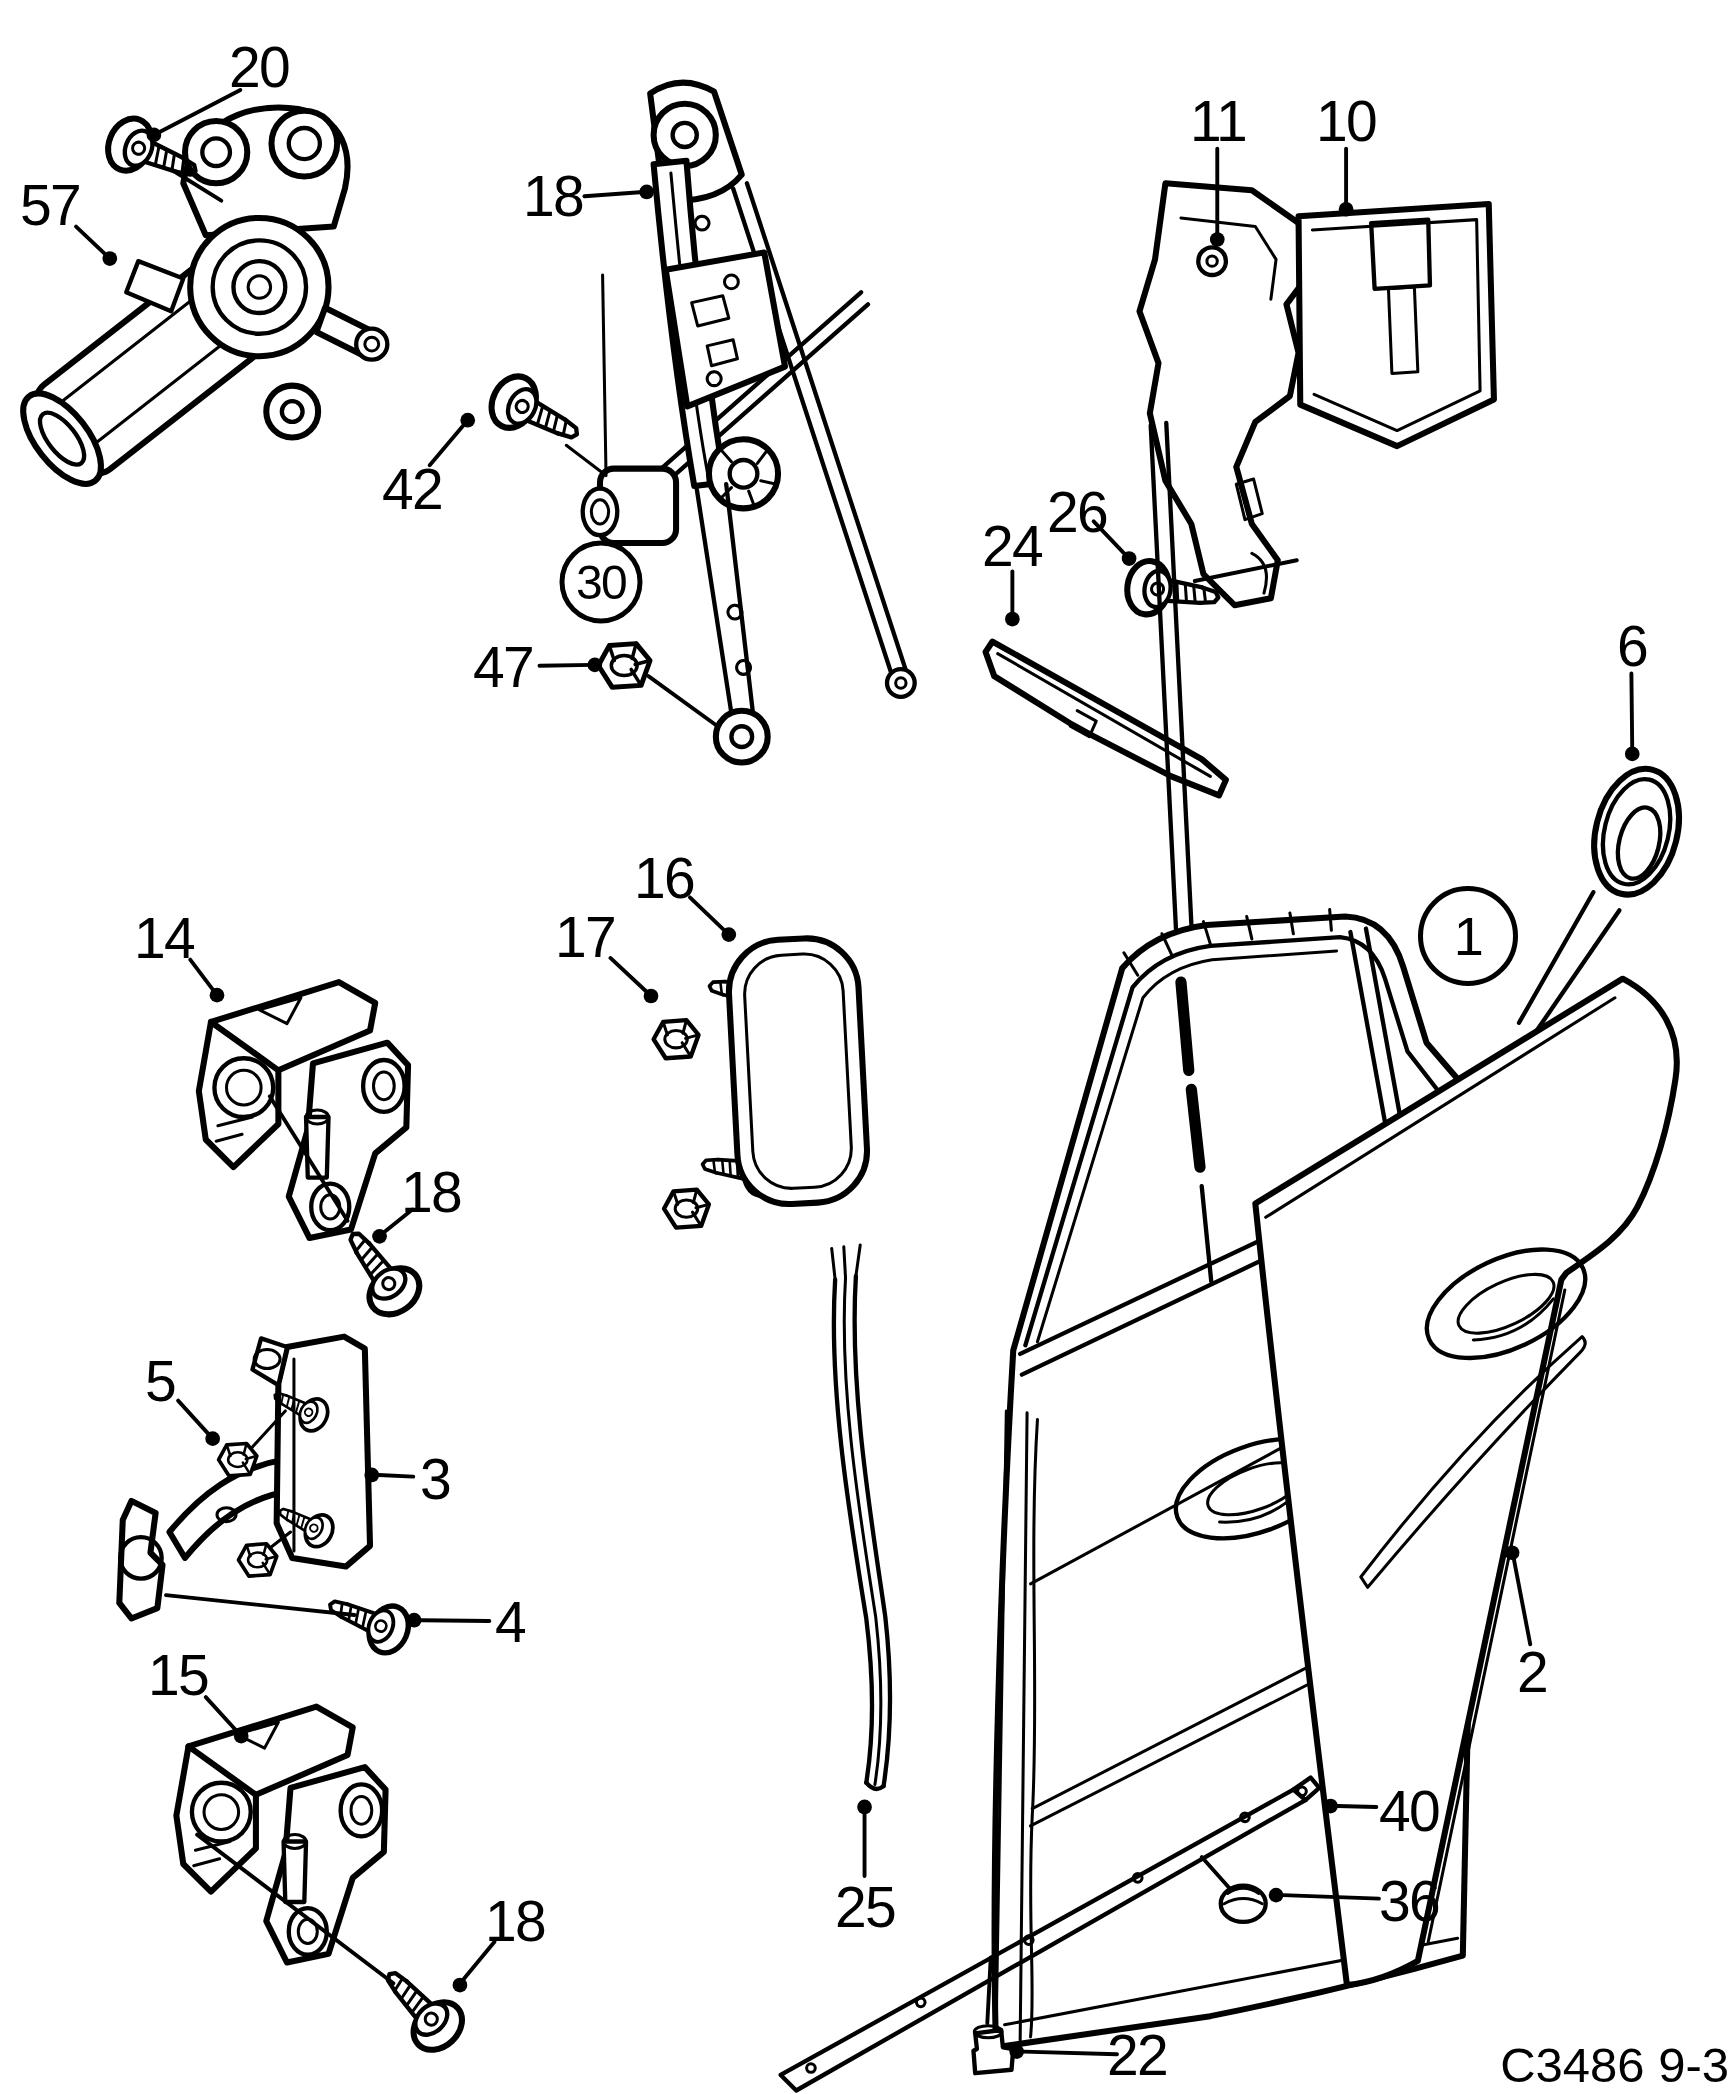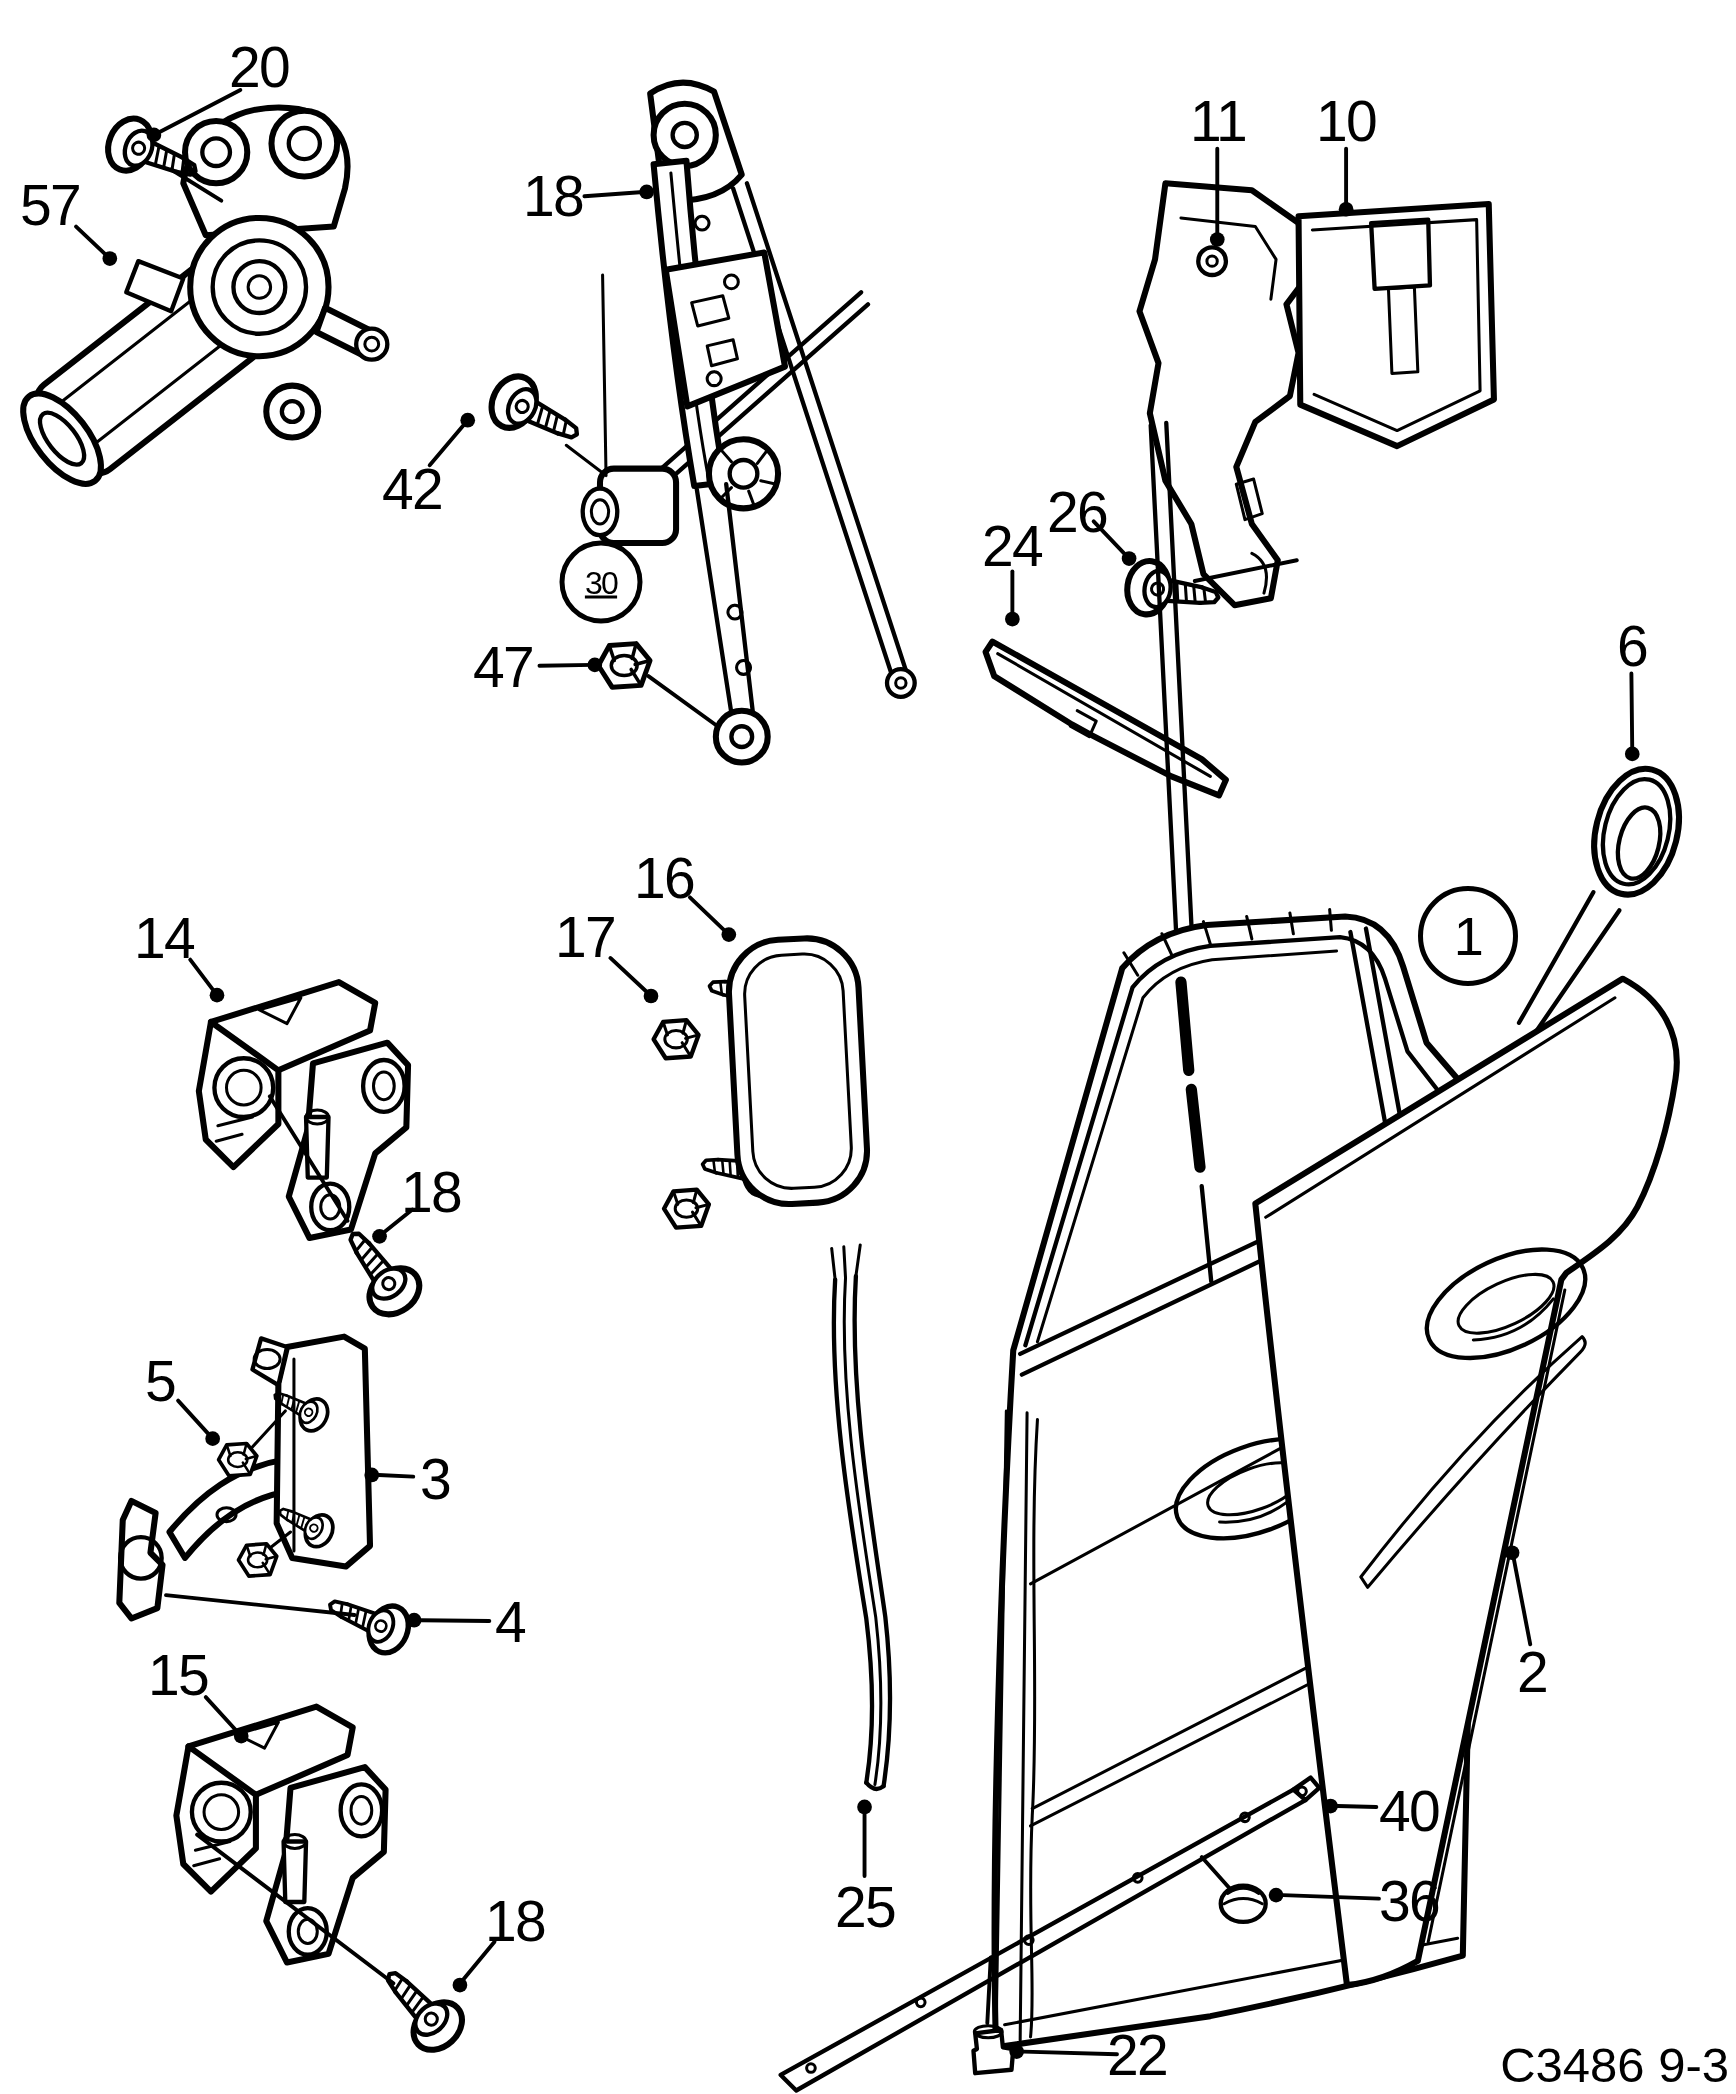--- a/index.html
+++ b/index.html
@@ -19,21 +19,21 @@
   .ld{stroke-width:4.5;}
   .callout{
     position:absolute;transform:translate(-50%,-50%);
     font-size:57px;line-height:1;white-space:nowrap;letter-spacing:-1.7px;
   }
   .circled{
     display:flex;align-items:center;justify-content:center;
     border:5.2px solid #000;border-radius:50%;
   }
   .c-lg{width:90px;height:90px;font-size:54px;}
-  .c-sm{width:73px;height:73px;font-size:32px;text-decoration:underline;}
+  .c-sm{width:73px;height:73px;font-size:48px;}
   .caption{
     position:absolute;left:1349px;top:2041px;width:380px;
     text-align:right;font-size:49px;line-height:1;
   }
 </style>
 </head>
 <body>
 
 <svg width="1736" height="2094" viewBox="0 0 2008 2422">
   <defs>

